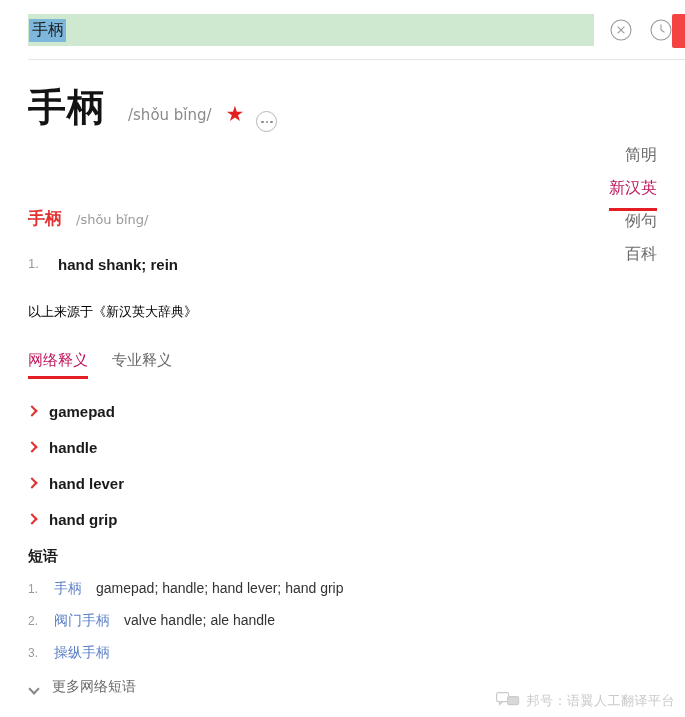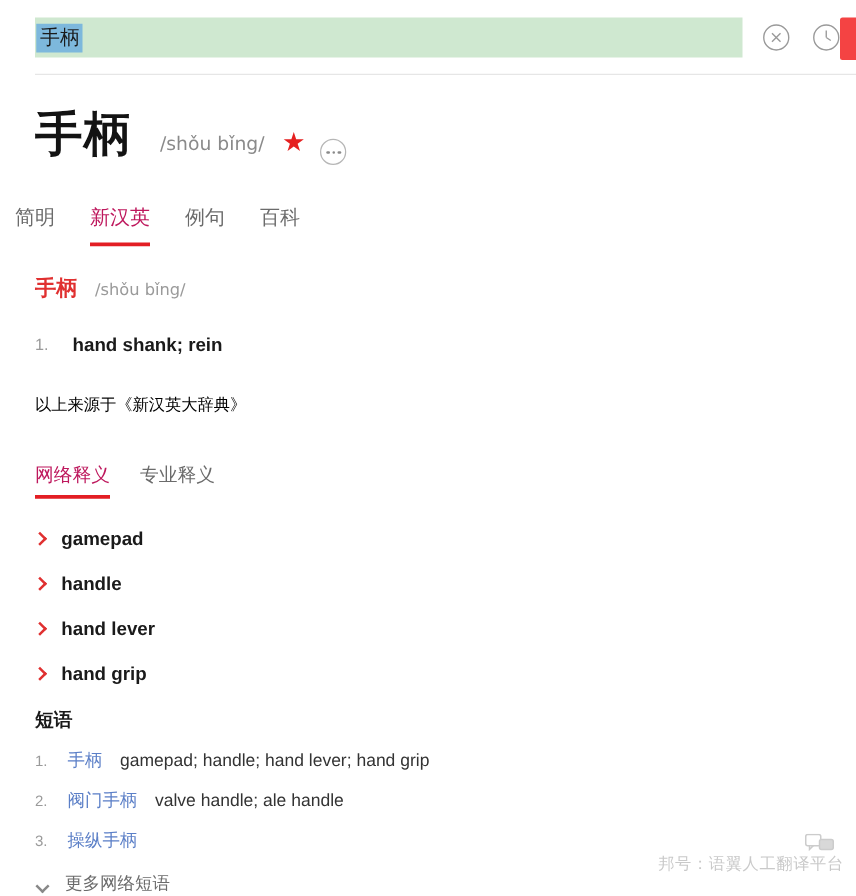--- a/index.html
+++ b/index.html
@@ -103,25 +103,26 @@
     width: 2.5px; height: 2.5px;
     background: #8a8a8a;
     border-radius: 50%;
     margin: 0 1px;
     display: block;
   }
 
   
   .tabs {
     position: relative;
-    margin-top: 24px;
+    margin-top: 12px;
     padding-left: 12px;
     display: flex;
     align-items: flex-end;
     height: 40px;
+    flex-direction: column;
   }
   .tab {
     font-size: 16px;
     color: #6b6b6b;
     margin-right: 28px;
     padding-bottom: 12px;
     position: relative;
     font-family: "DejaVu Sans", sans-serif;
   }
   .tab.active {
@@ -176,21 +177,21 @@
   .source {
     margin-top: 30px;
     font-size: 13px;
     color: #000000;
     font-family: "DejaVu Sans", sans-serif;
   }
 
   
   .tabs2 {
     position: relative;
-    margin-top: 30px;
+    margin-top: 22px;
     padding-left: 28px;
     display: flex;
     align-items: flex-end;
     height: 36px;
   }
   .tabs2 .tab { font-size: 15px; margin-right: 24px; padding-bottom: 9px; }
   .tabs2-rule {
     position: absolute;
     left: 28px; right: 0; bottom: 1px;
     height: 1px;
@@ -262,28 +263,27 @@
     margin-left: 2px;
     position: relative;
     top: -3px;
     flex: none;
   }
 
   
   .watermark {
     position: absolute;
     right: 10px;
-    bottom: 17px;
-    display: flex;
-    align-items: flex-end;
+    bottom: 7px;
+    display: flex;
+    align-items: flex-start;
     font-size: 13px;
     color: #c9c9c9;
     font-family: "DejaVu Sans", sans-serif;
     letter-spacing: 0.5px;
-    flex-direction: column;
   }
   .wm-icon { margin-right: 7px; display: flex; align-items: flex-end; }
 </style>
 </head>
 <body>
 
 <div class="searchbar">
   <div class="search-input-wrap">
     <span class="search-text">手柄</span>
   </div>

